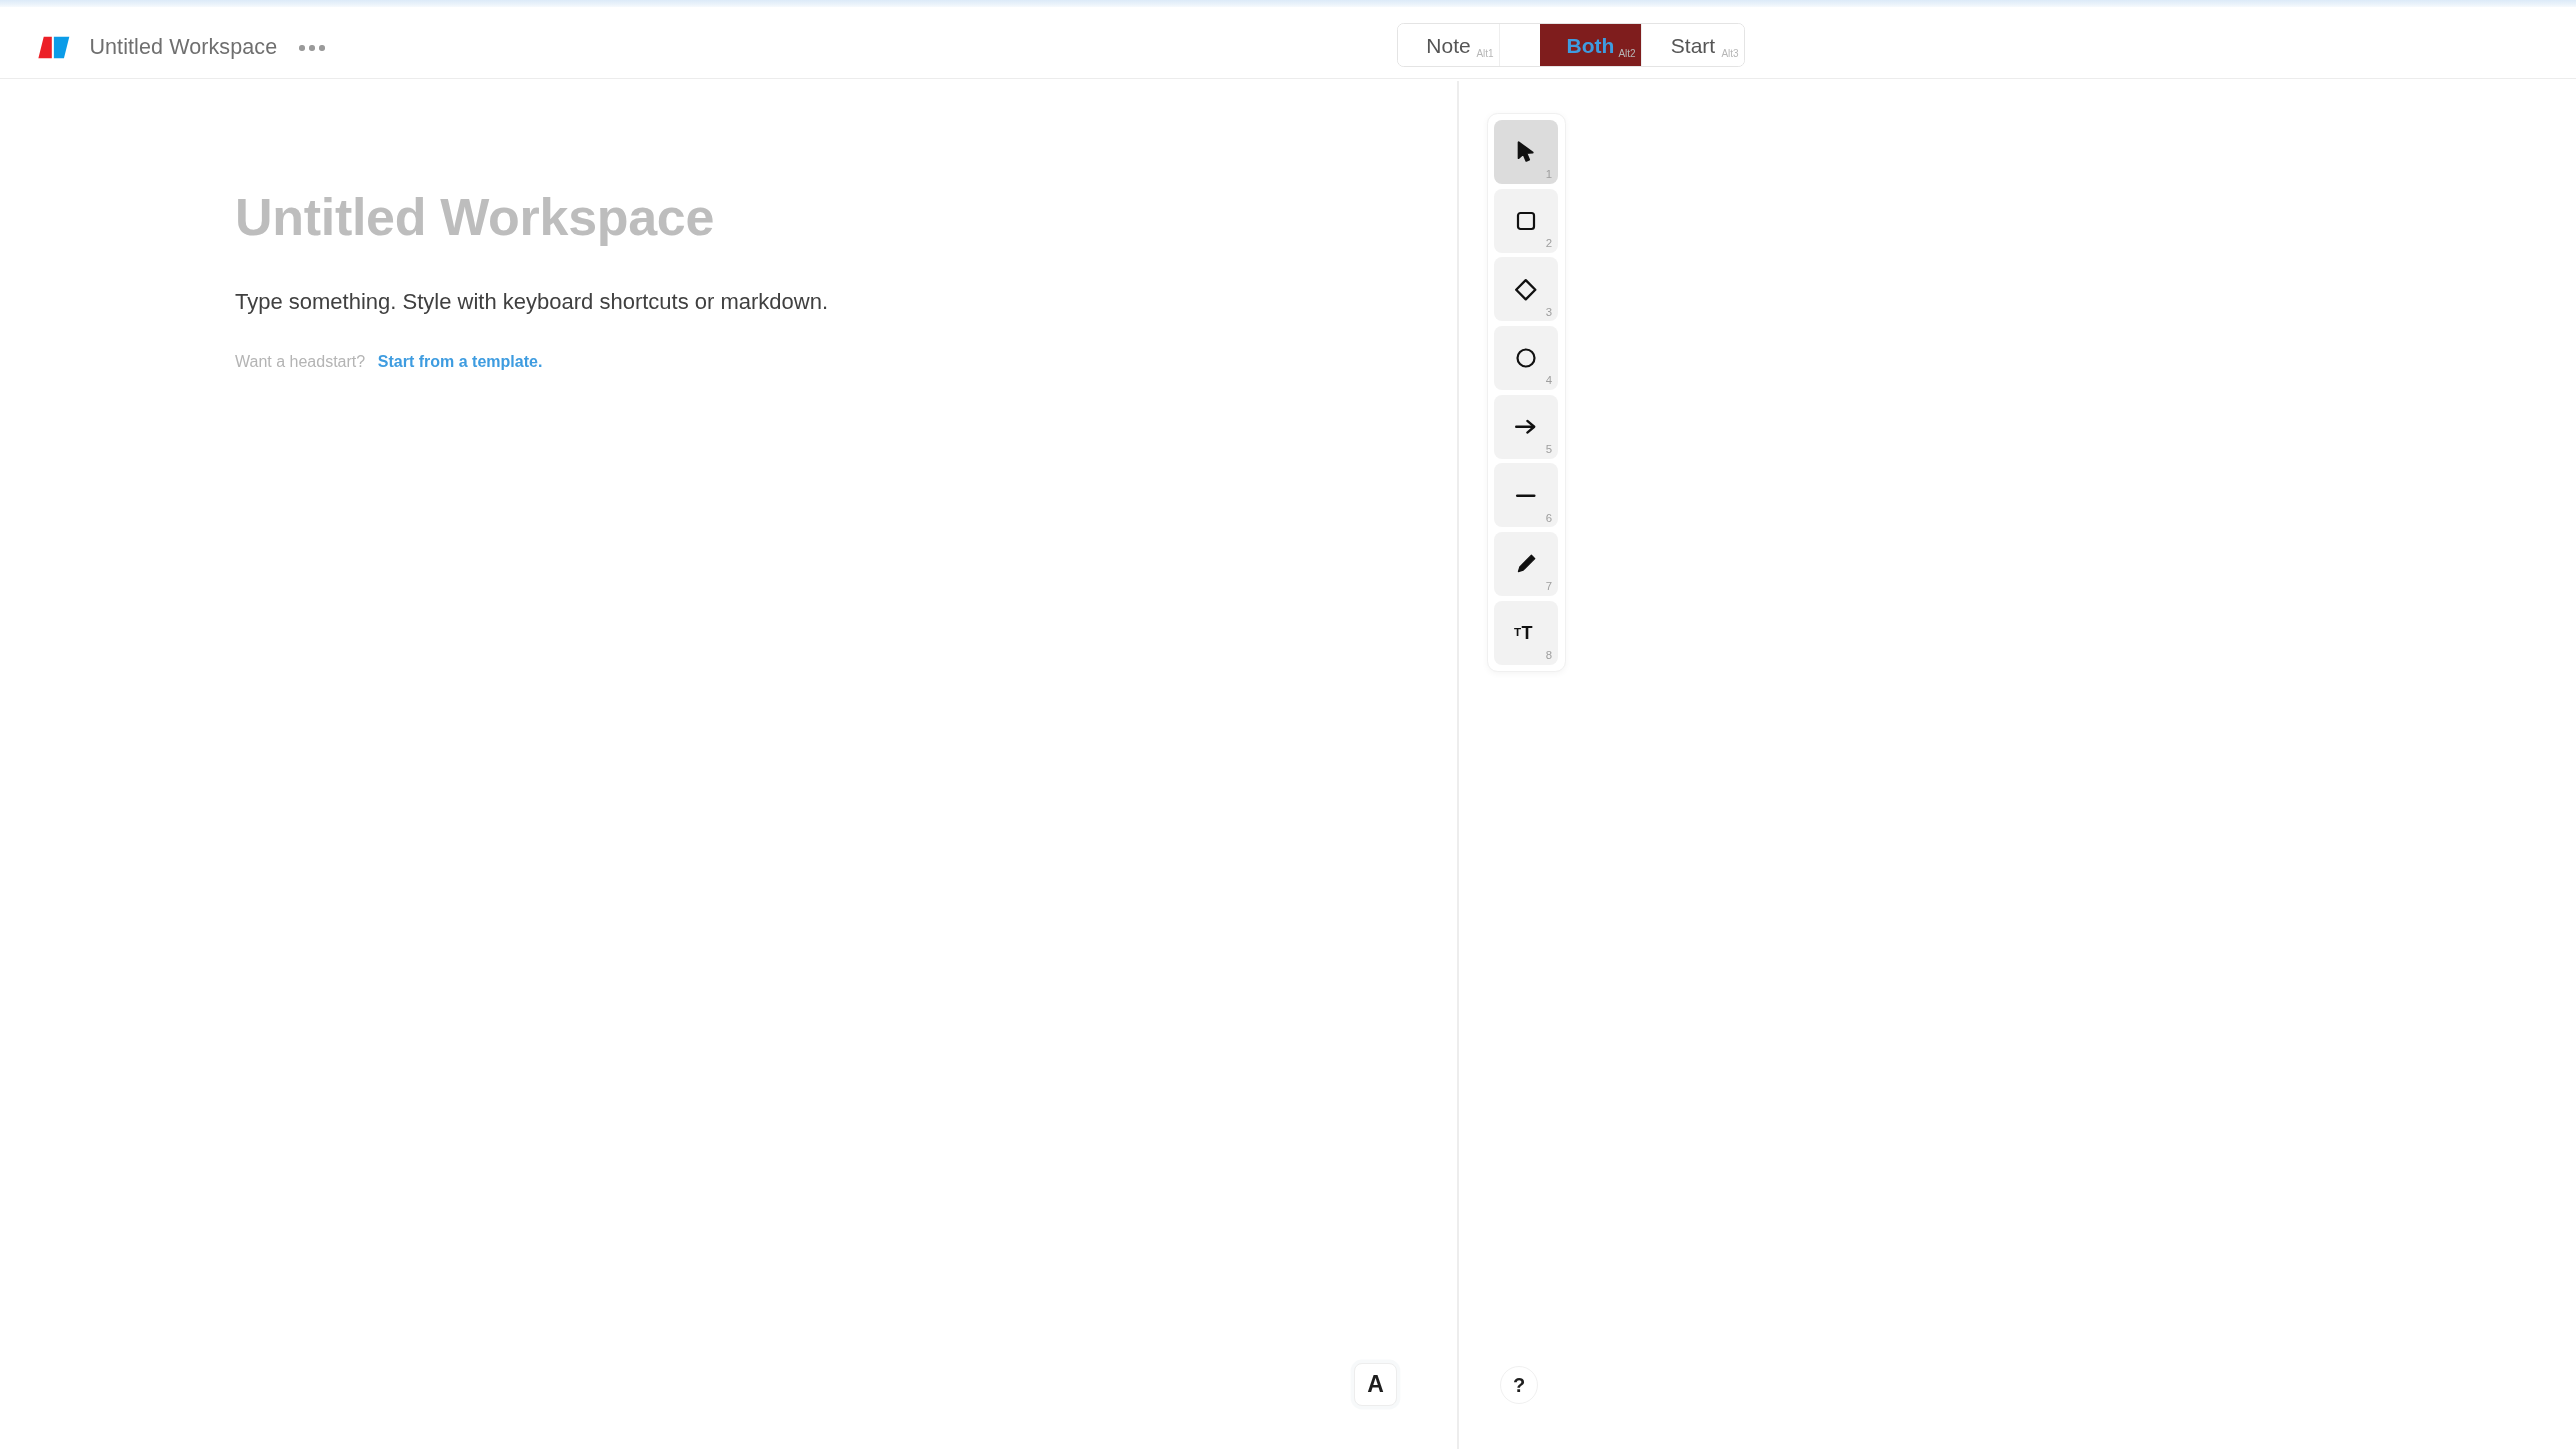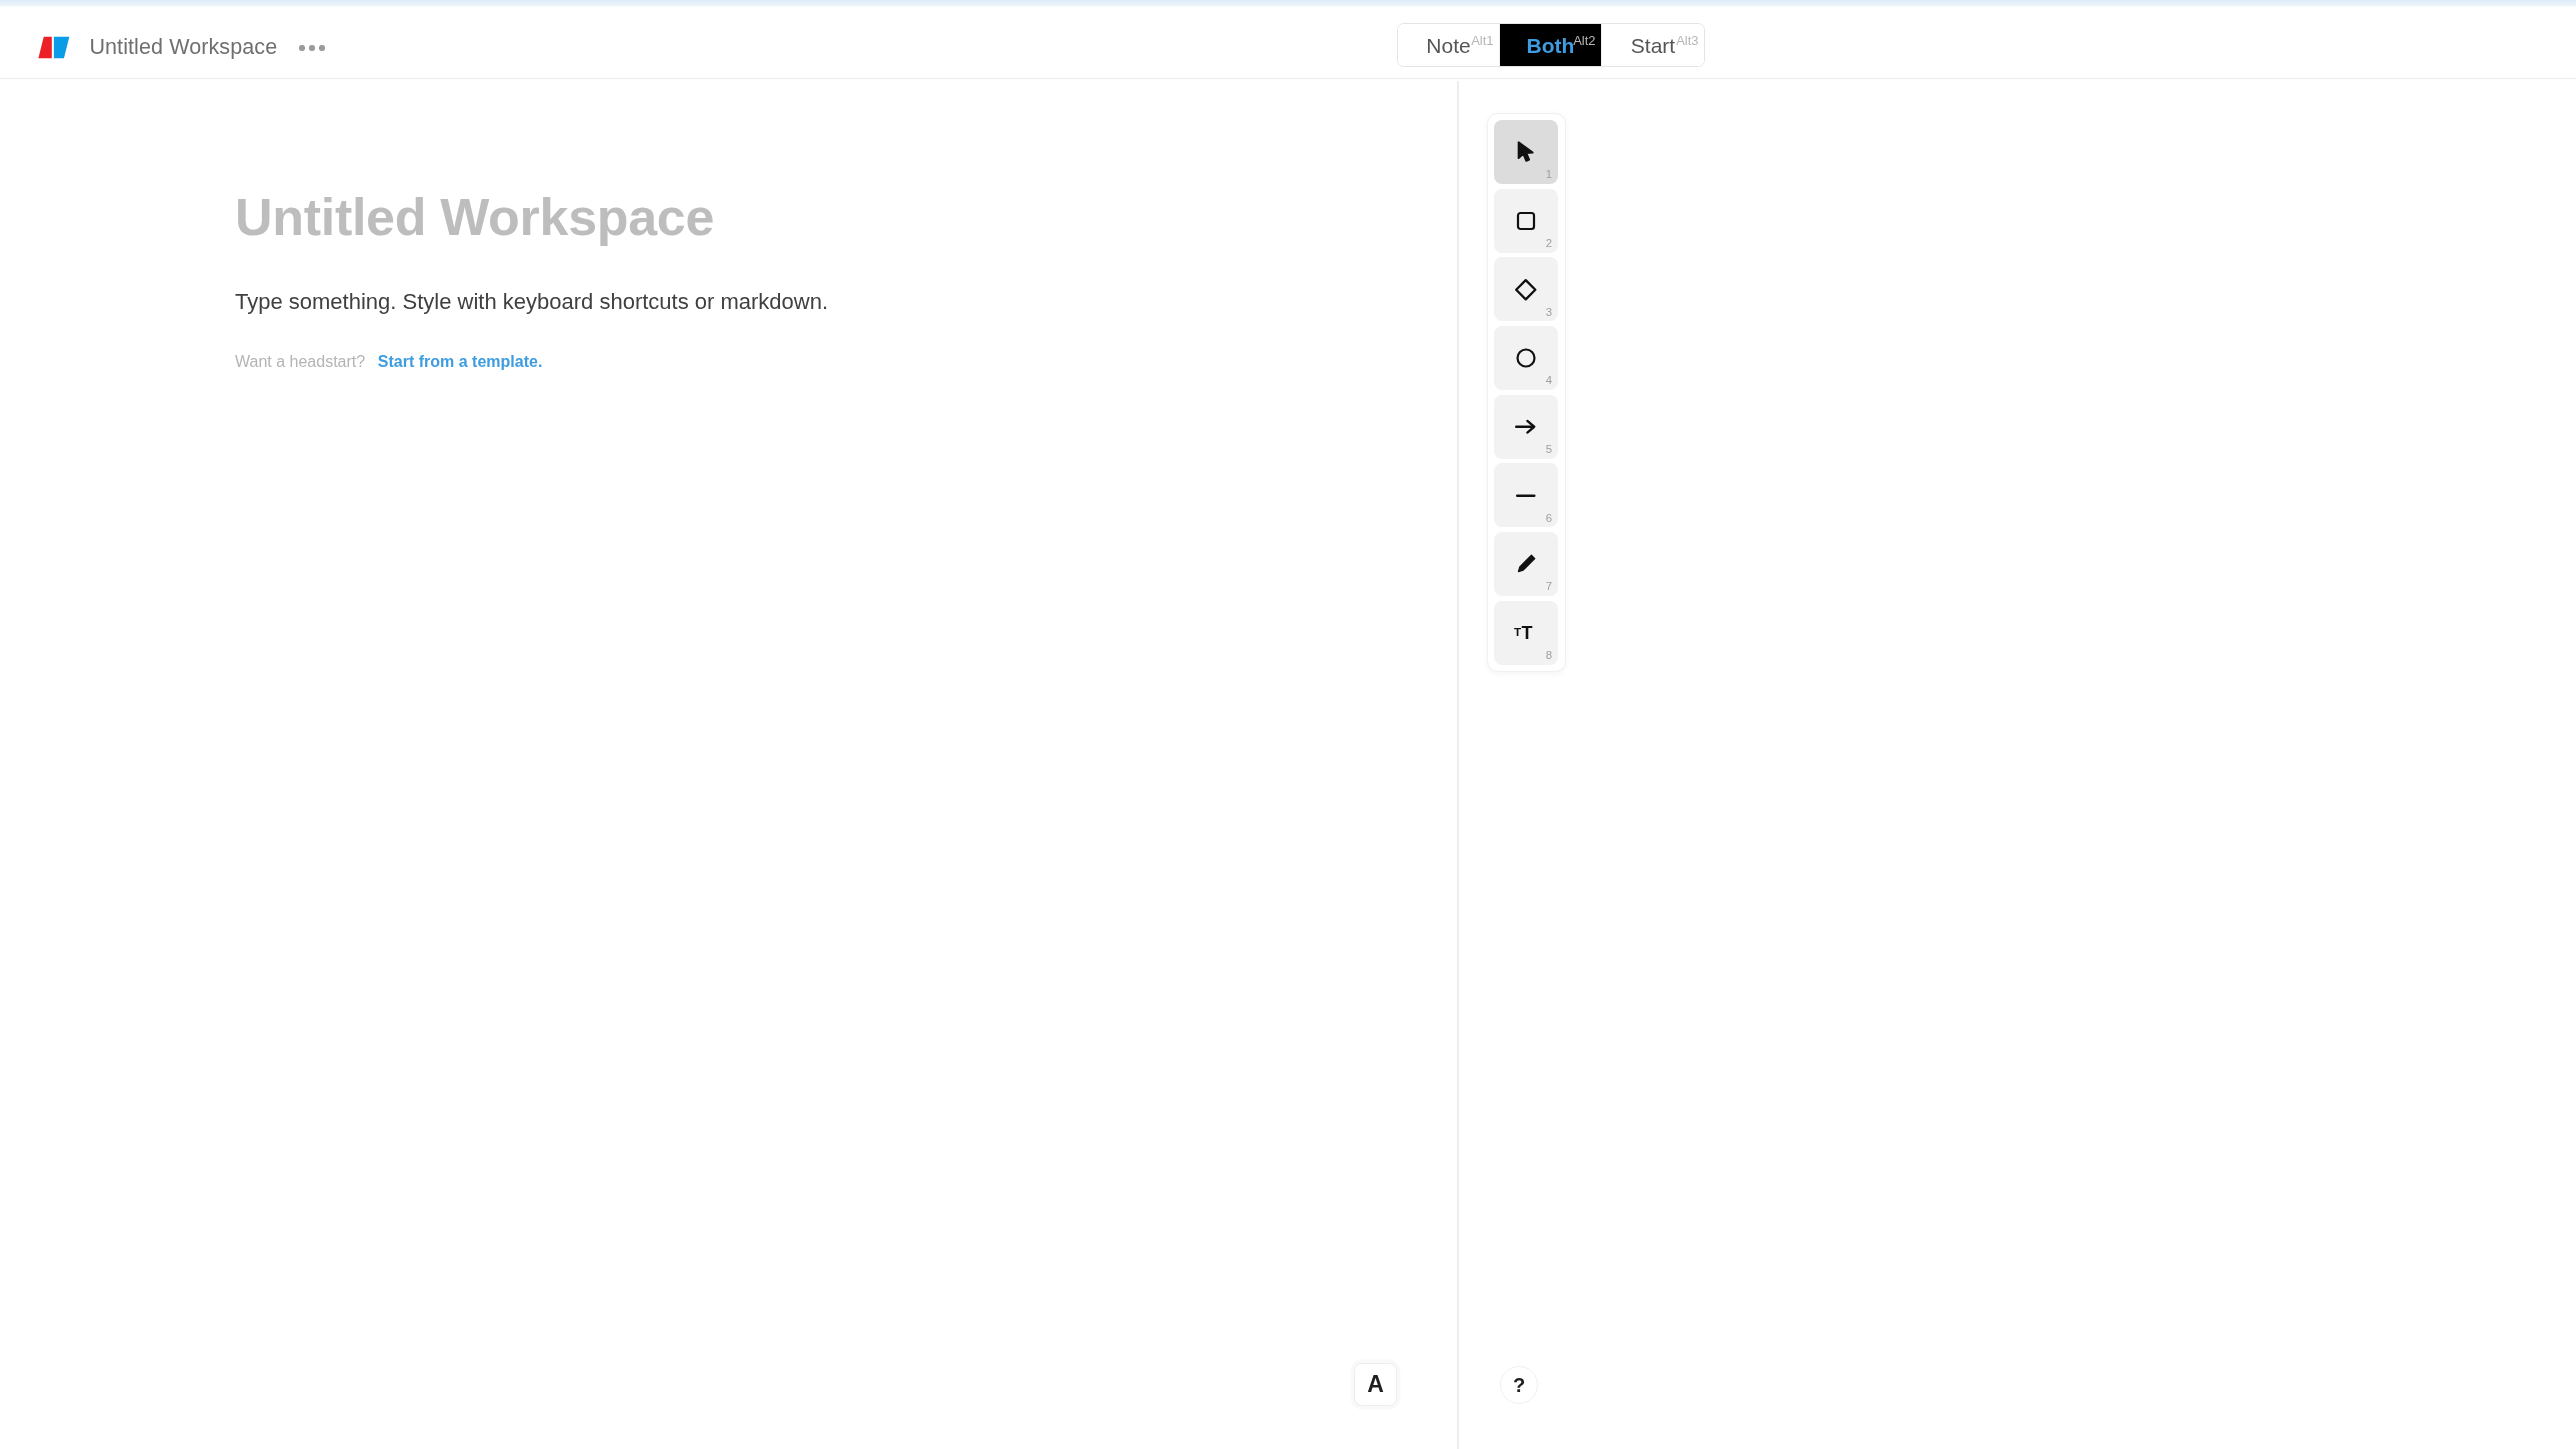--- a/index.html
+++ b/index.html
@@ -93,32 +93,32 @@
     padding: 0 14.8px;
     display: flex;
     align-items: center;
     justify-content: center;
     cursor: pointer;
     background: #ffffff;
     border-right: 1.3px solid #eeeeee;
     box-sizing: border-box;
   }
   .seg-item:last-child { border-right: none; }
-  .seg-item.active { background: #000000; }
+  .seg-item.active { background: #7f1d1d; margin-left: 40px; }
   .seg-label {
     font-size: 21px;
     color: #555555;
     line-height: 1;
   }
   .seg-item.active .seg-label { color: #3e9ce0; font-weight: bold; }
   .seg-key {
     position: absolute;
     right: 5.4px;
-    bottom: 19px;
-    font-size: 13px;
+    bottom: 7px;
+    font-size: 10px;
     color: #b6b6b6;
     line-height: 1;
   }
 
   
   .note-pane {
     position: absolute;
     left: 0; top: 81px;
     width: 1457px;
     height: 1369px;

